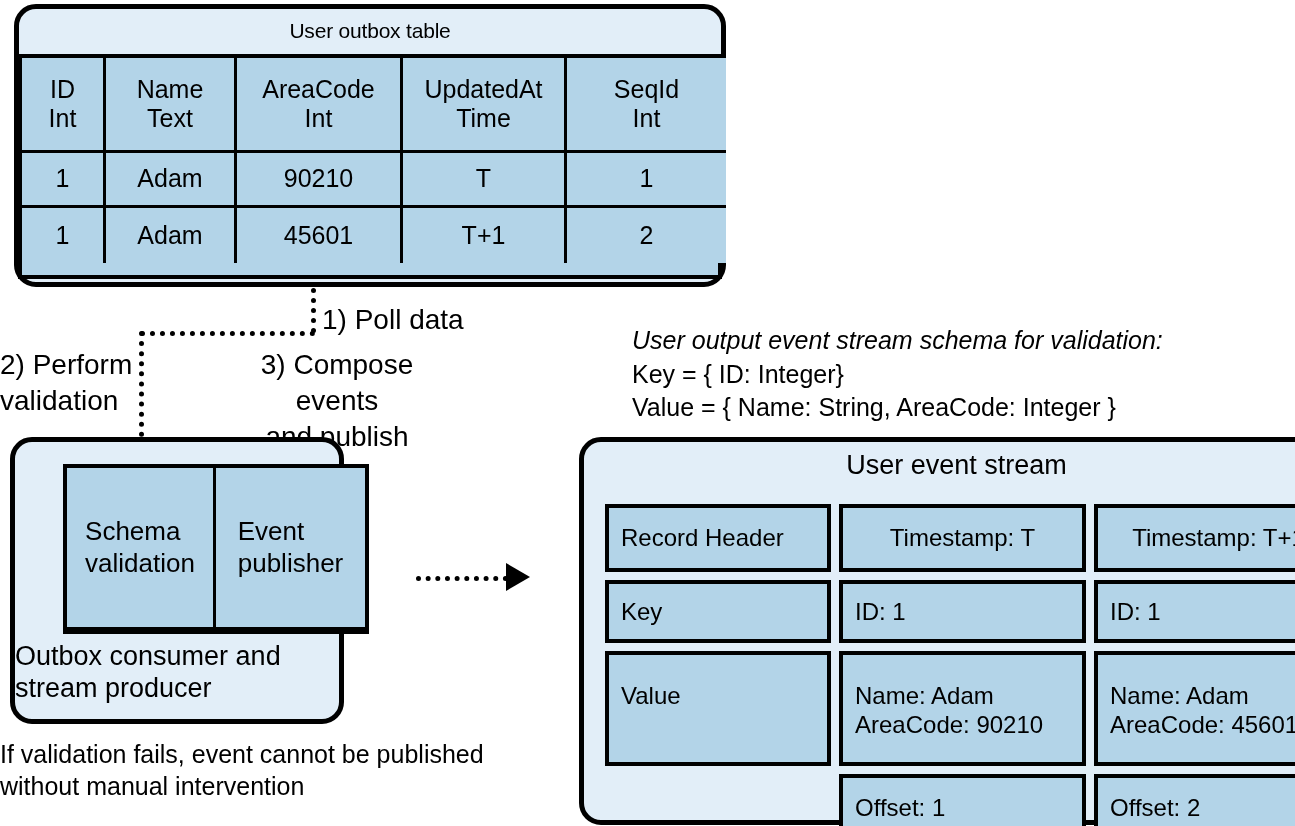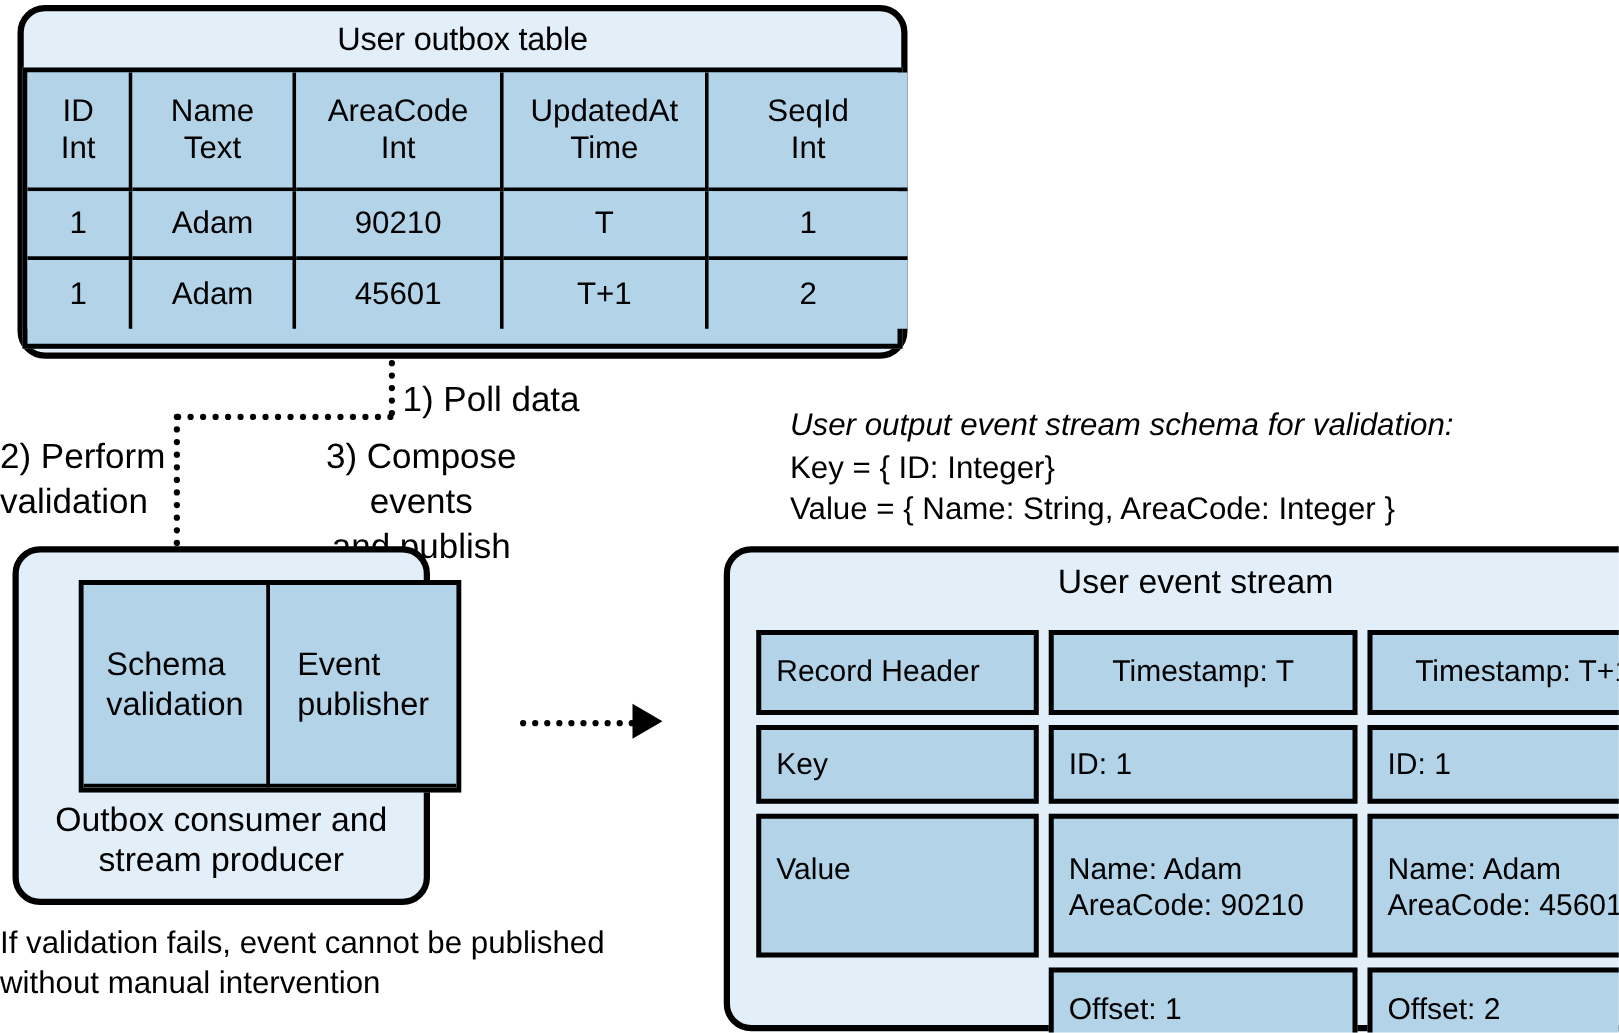--- a/index.html
+++ b/index.html
@@ -33,21 +33,21 @@
     height: 283px;
   }
   #outbox-title {
     position: absolute;
     left: 0;
     top: 0;
     width: 100%;
     height: 44px;
     line-height: 44px;
     text-align: center;
-    font-size: 26px;
+    font-size: 21px;
     letter-spacing: -0.2px;
   }
 
   .grid {
     position: absolute;
     border: 4px solid #000000;
     box-sizing: border-box;
     background: #b3d4e8;
     display: grid;
   }
@@ -146,21 +146,21 @@
     height: 170px;
     grid-template-columns: 1fr 1fr;
     grid-template-rows: 1fr;
   }
   #consumer-grid .cell { font-size: 26px; line-height: 1.2; }
   #consumer-caption {
     position: absolute;
     left: 0;
     top: 198px;
     width: 100%;
-    text-align: center;
+    text-align: left;
     font-size: 27px;
     line-height: 1.2;
     white-space: pre-line;
   }
 
   
   #footnote {
     position: absolute;
     left: 0px;
     top: 738px;

